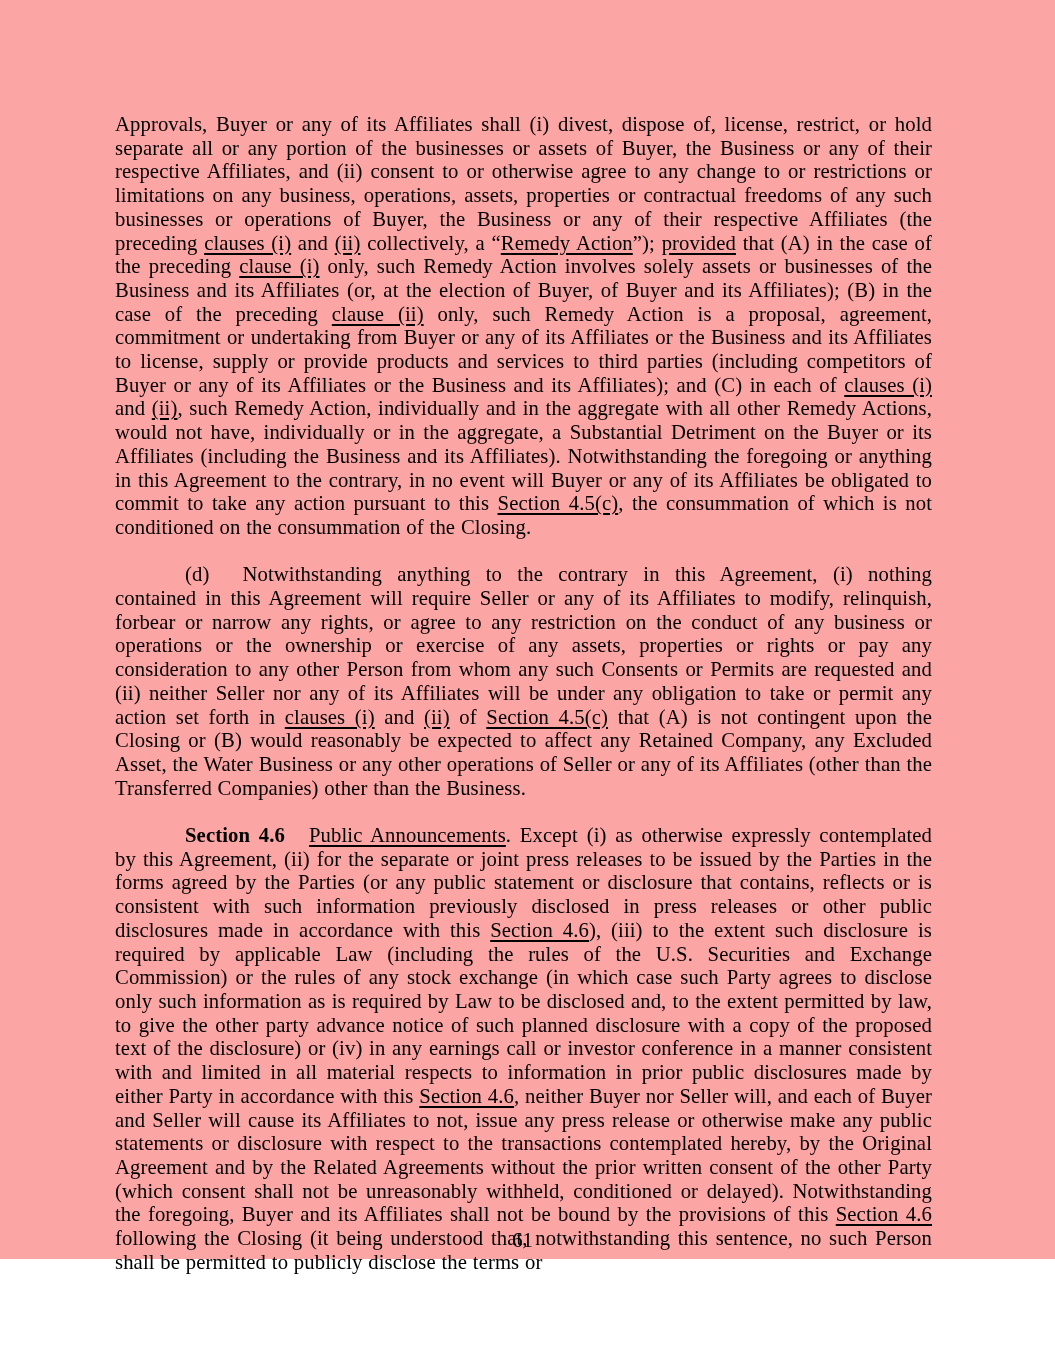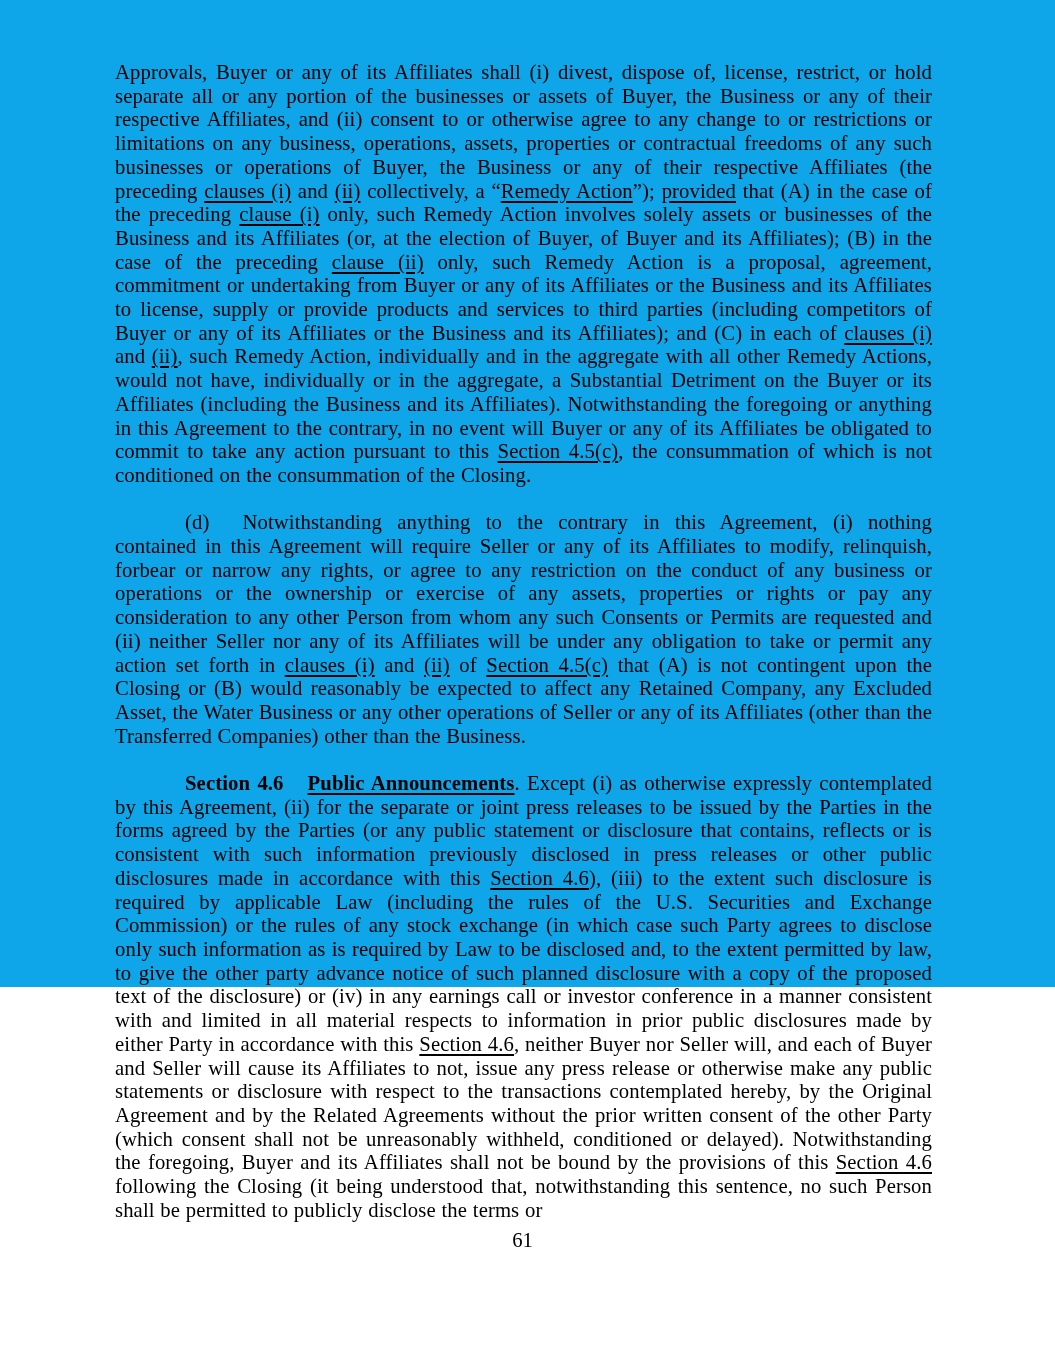--- a/index.html
+++ b/index.html
@@ -10,40 +10,40 @@
   body {
     width: 1055px;
     height: 1365px;
     font-family: "Liberation Serif", "DejaVu Serif", serif;
     color: #000000;
     overflow: hidden;
   }
   .page {
     position: relative;
     width: 1055px;
-    height: 987px;
+    height: 1259px;
     box-sizing: border-box;
-    padding: 61px 123px 0 115px;
-    background: #0ea5e9;
+    padding: 113px 123px 0 115px;
+    background: #fca5a5;
   }
   .para {
     margin: 0 0 23.7px 0;
     text-align: justify;
     font-size: 20.7px;
     line-height: 23.7px;
     letter-spacing: 0.1px;
     word-spacing: 0.5px;
   }
   .para.indent {
     text-indent: 70px;
   }
   .run-plain {}
   .run-u { text-decoration: underline; text-underline-offset: 3px; }
   .run-b { font-weight: bold; }
-  .run-bu { font-weight: bold; text-decoration: underline; text-underline-offset: 3px; }
+  .run-bu { font-weight: normal; text-decoration: underline; text-underline-offset: 3px; }
   .run-tab    { display: inline-block; width: 33px; }
   .run-tab-sm { display: inline-block; width: 24px; }
   .page-footer {
     position: absolute;
     top: 1229px;
     left: 0;
     right: 10px;
     text-align: center;
     font-size: 20.7px;
     line-height: 23.7px;

